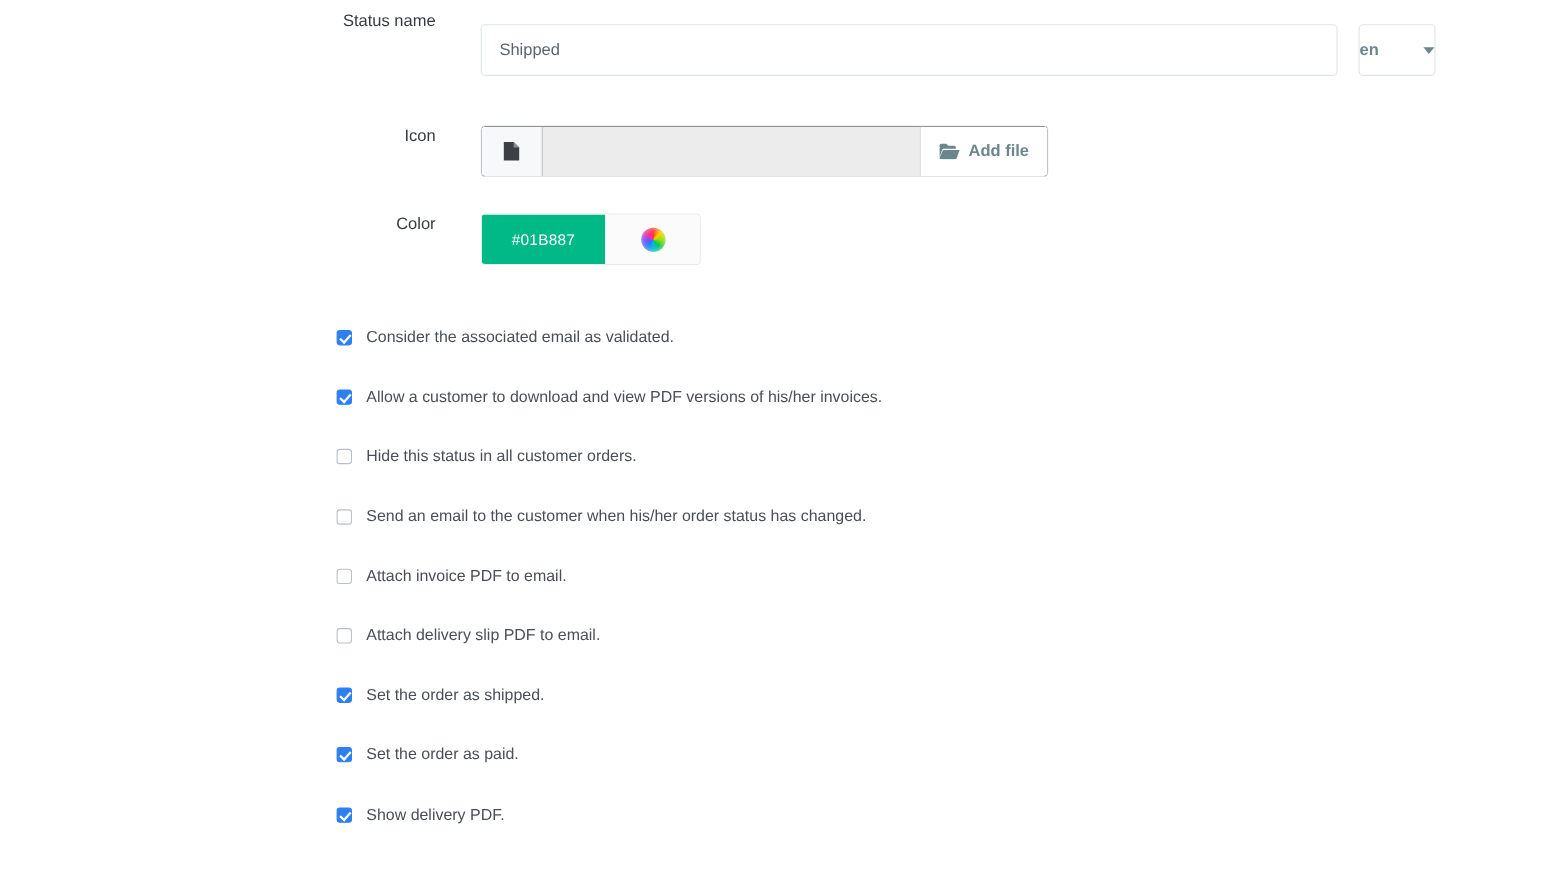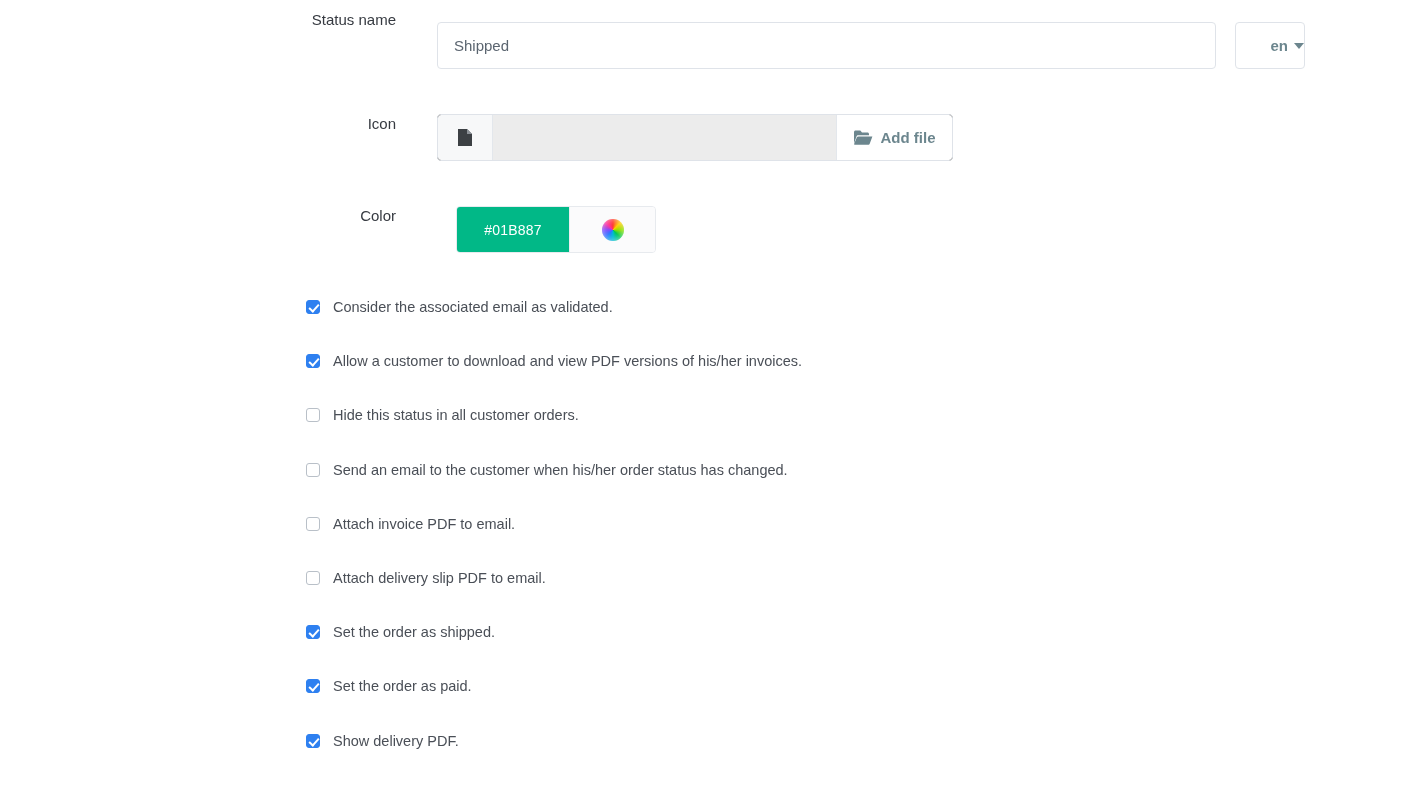--- a/index.html
+++ b/index.html
@@ -59,21 +59,21 @@
   .status-input::placeholder { color: #a3adb8; }
   .lang-dropdown {
     margin-left: 19px;
     width: 70px;
     height: 47px;
     border: 1px solid #dfe3e9;
     border-radius: 4px;
     background: #ffffff;
     display: flex;
     align-items: center;
-    justify-content: flex-end;
+    justify-content: space-between;
     gap: 6px;
     cursor: pointer;
     font-size: 15px;
     color: #6c868e;
     font-weight: 600;
   }
   .caret-down {
     width: 0; height: 0;
     border-left: 5px solid transparent;
     border-right: 5px solid transparent;
@@ -113,21 +113,21 @@
     align-items: center;
     justify-content: center;
     gap: 8px;
     cursor: pointer;
     color: #6c868e;
     font-size: 15px;
     font-weight: 600;
   }
 
   
-  #row-color { top: 192px; gap: 19px; }
+  #row-color { top: 180px; }
   #row-color .row-label { line-height: 47px; }
   .color-group {
     display: flex;
     height: 47px;
     width: 200px;
     border-radius: 4px;
     overflow: hidden;
     border: 1px solid #e7eaee;
   }
   .color-swatch {

